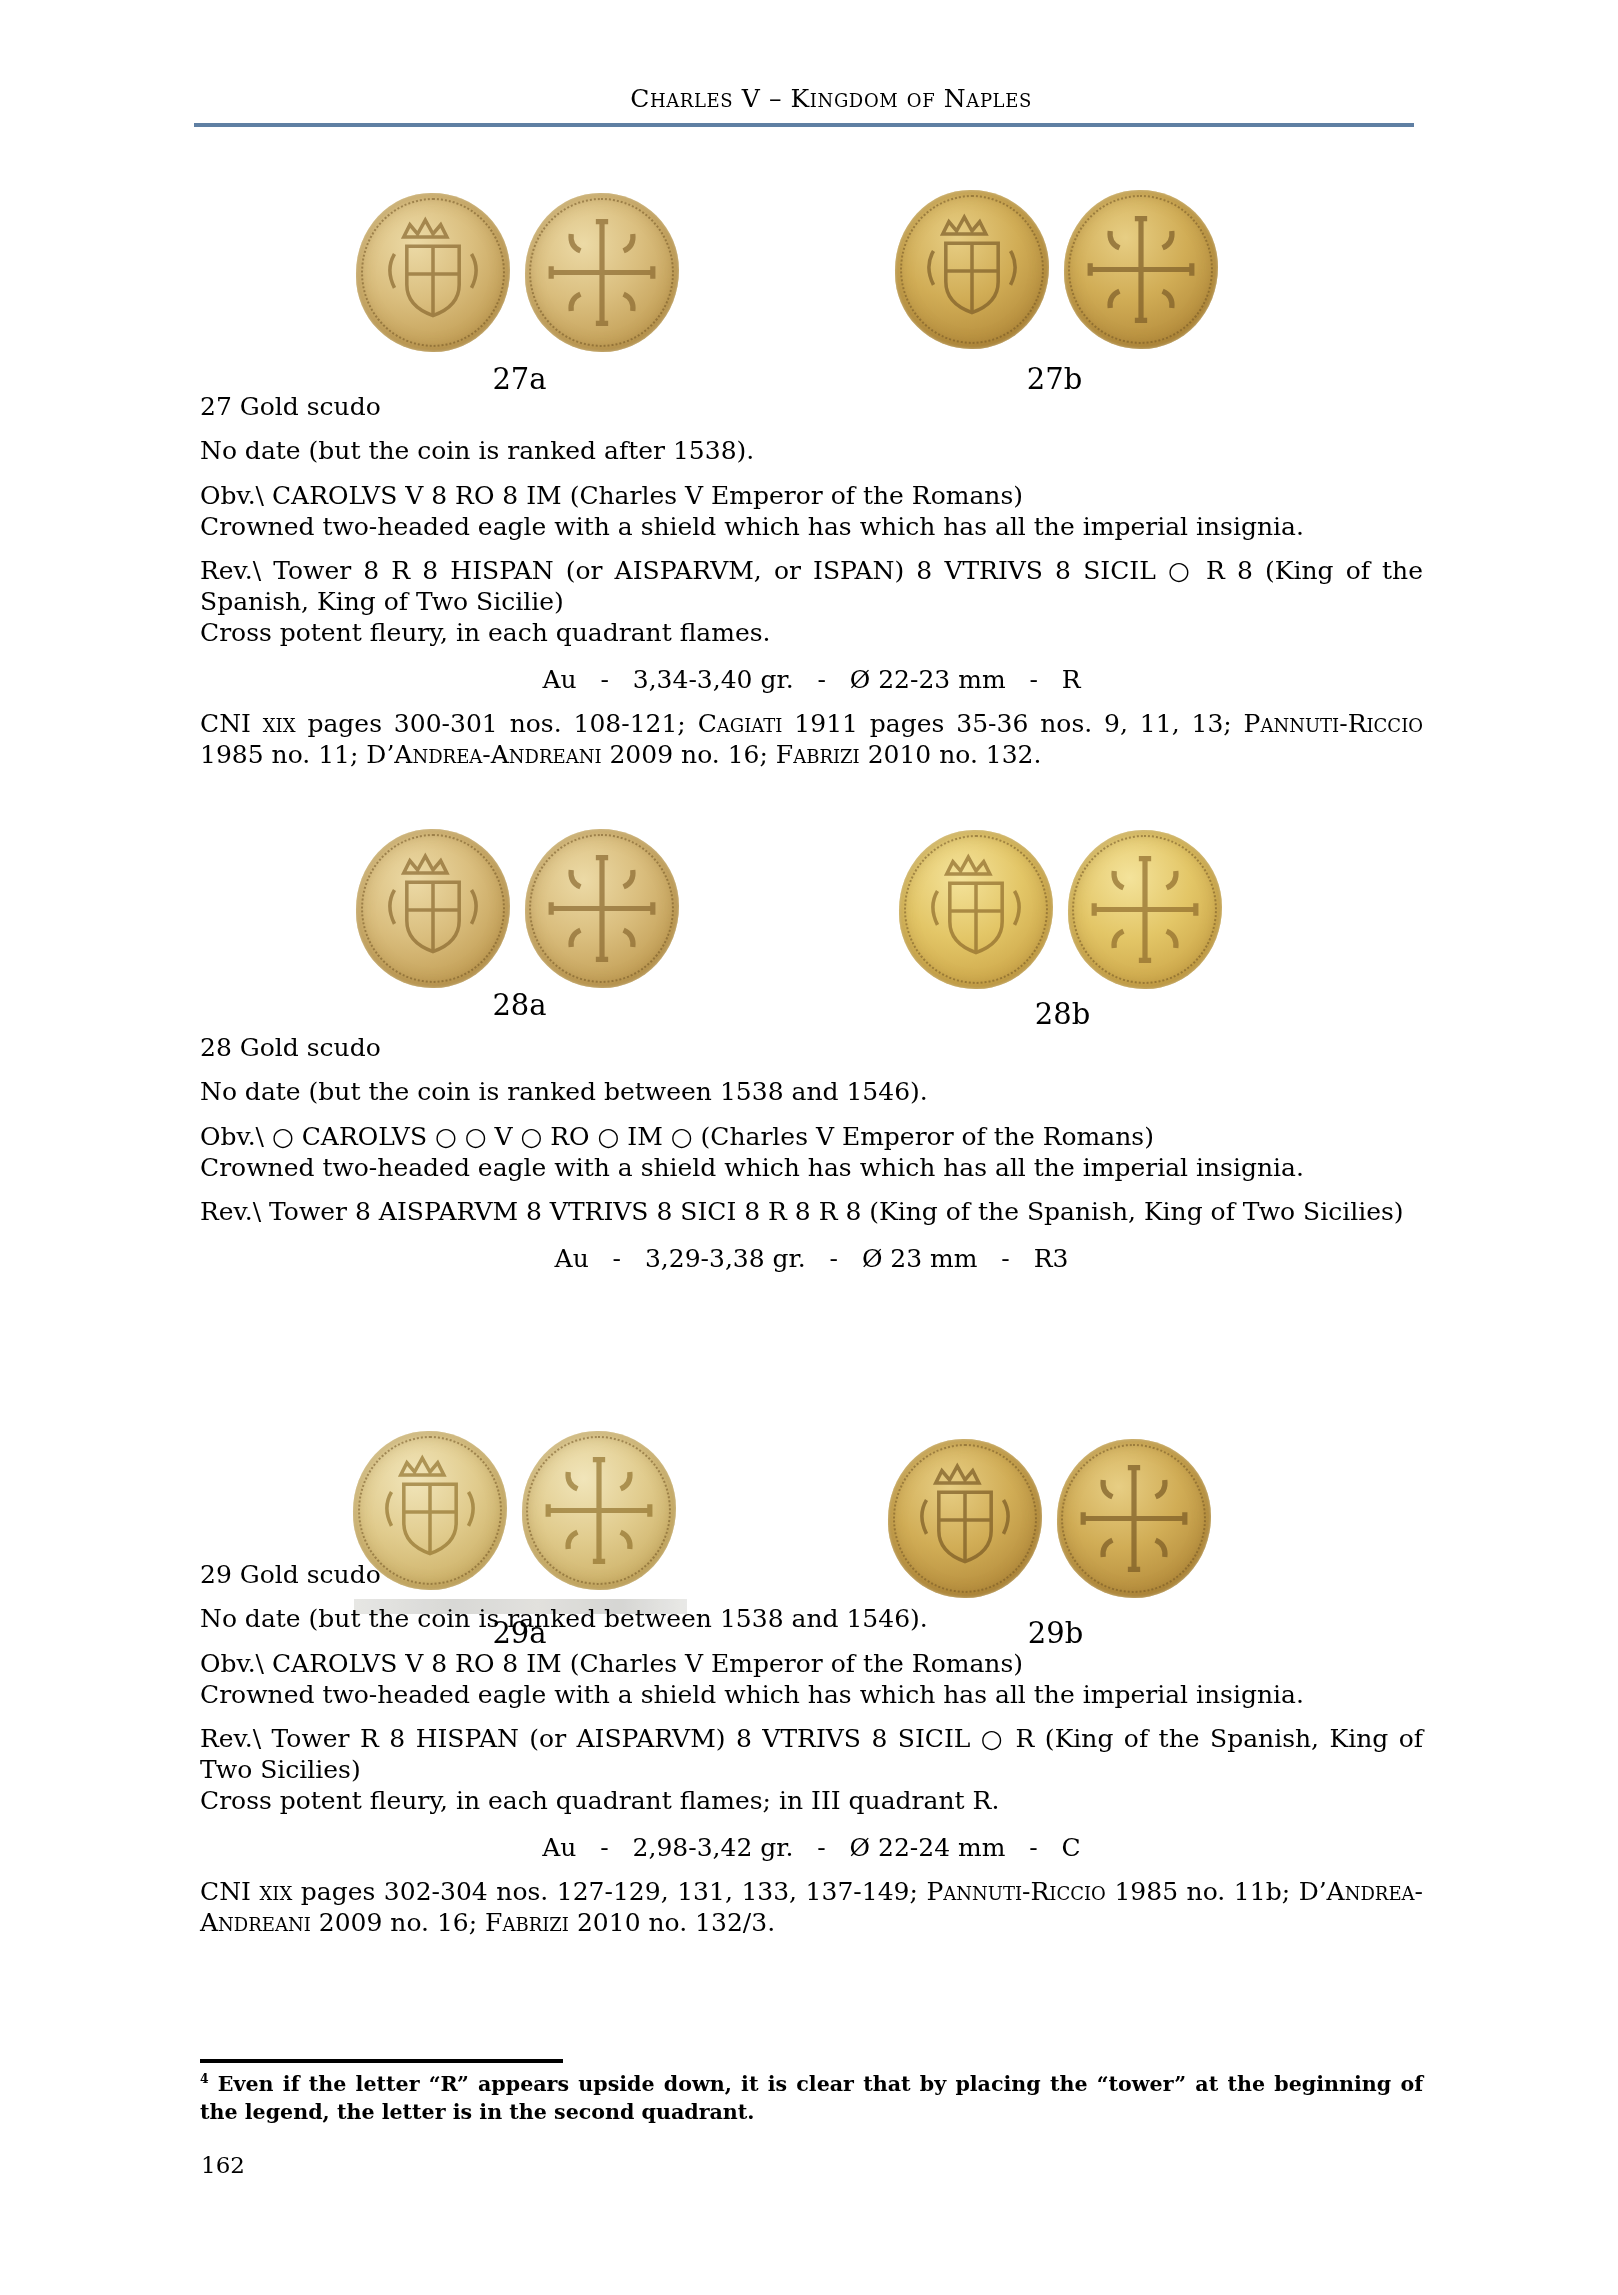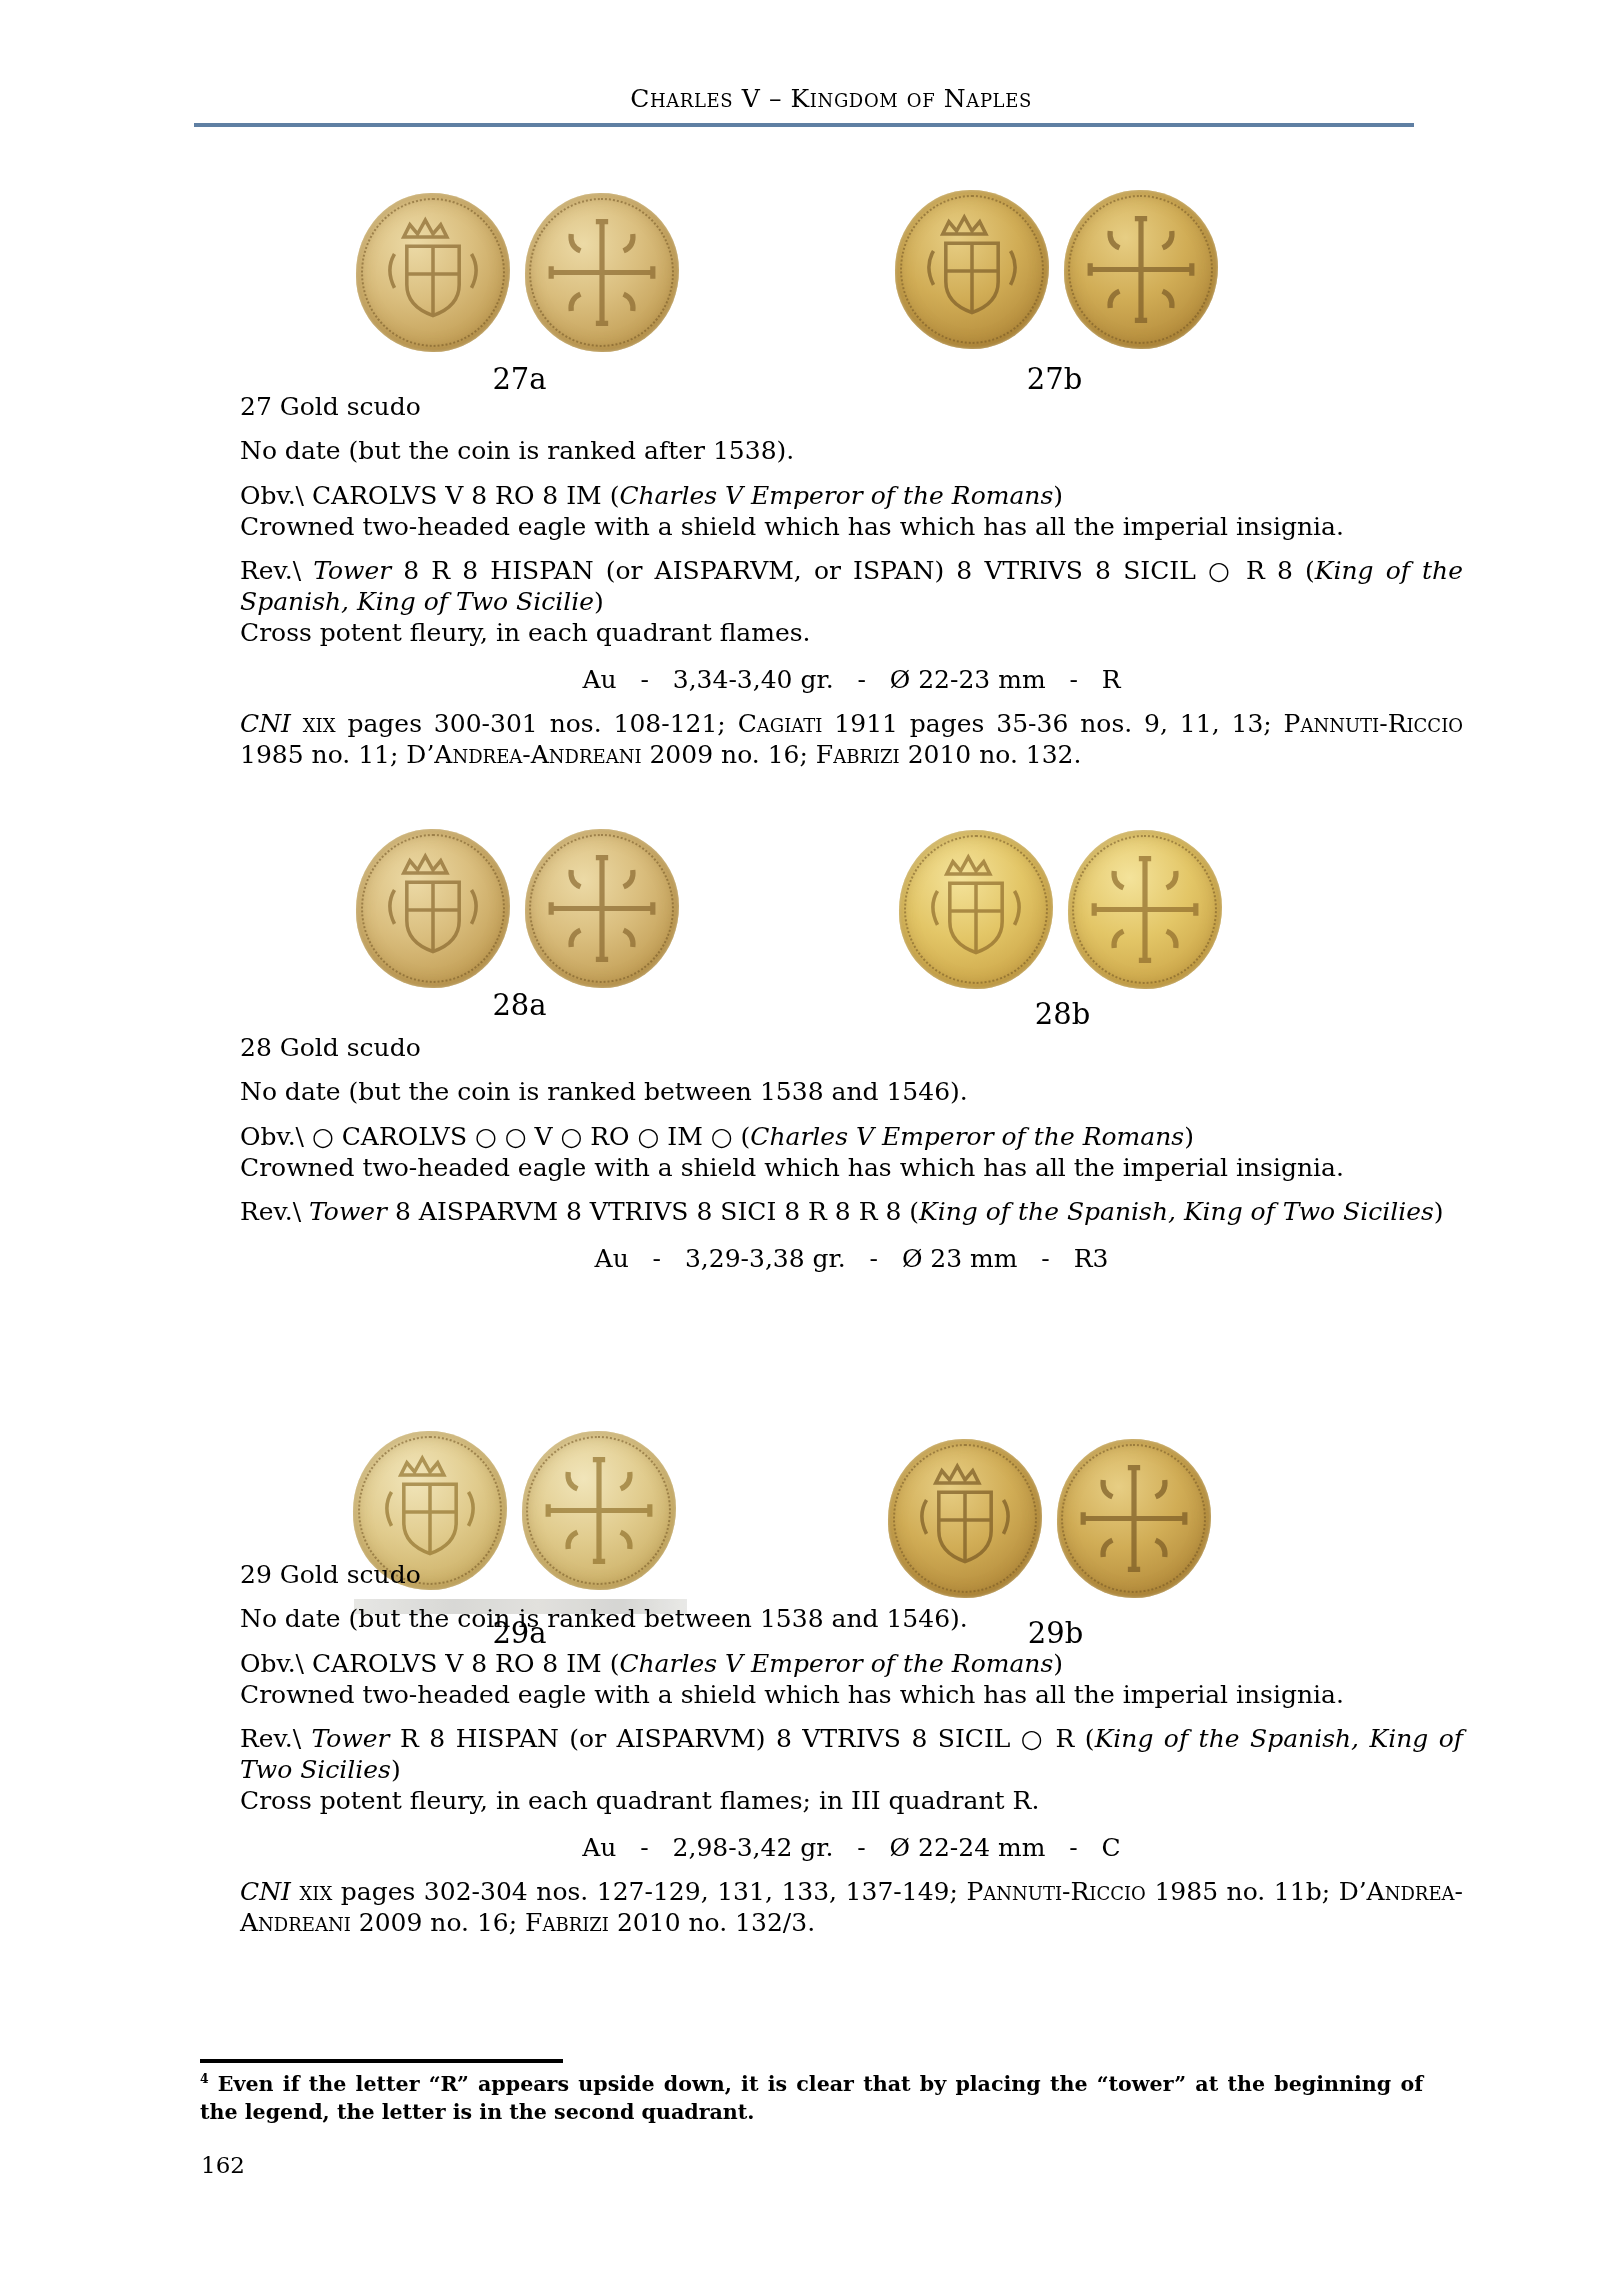--- a/index.html
+++ b/index.html
@@ -28,25 +28,25 @@
   .rim { position:absolute; inset:4.8px; border:2.4px dotted rgba(115,86,37,.55); border-radius:50%; }
   .motif { position:absolute; inset:0; width:100%; height:100%; }
   .fig-label { position:absolute; width:97px; text-align:center; font-size:29px; }
   .artifact-strip {
     position:absolute; left:354px; top:1599px; width:333px; height:15px;
     background:linear-gradient(90deg,#e3e3e0,#d2d2cf 30%,#dddcd8 55%,#cfcfcc 80%,#e6e6e3);
     filter:blur(0.6px); opacity:.85;
   }
 
   
-  .entry { position:absolute; left:200px; width:1223px;margin-left:40px; }
+  .entry { position:absolute; left:200px; width:1223px; }
   .p { margin:0; font-size:25px; line-height:31px; }
   .mt { margin-top:13.3px; }
   .just { text-align:justify; }
-  .it { font-style:italic; }
+  .it { }
   .sc { font-variant:small-caps; }
   .spec { text-align:center; white-space:pre; margin-top:15.8px; }
   sup.fnref { font-size:60%; vertical-align:super; line-height:0; }
 
   .fn-rule { position:absolute; left:200px; top:2059px; width:363px; height:4.2px; background:#000; }
   .footnote { position:absolute; left:200px; top:2070px; width:1223px; font-size:20.6px; line-height:28px; text-align:justify;font-weight:bold; }
   .page-number { position:absolute; left:201px; top:2152px; font-size:23px; }
 </style>
 </head>
 <body>

